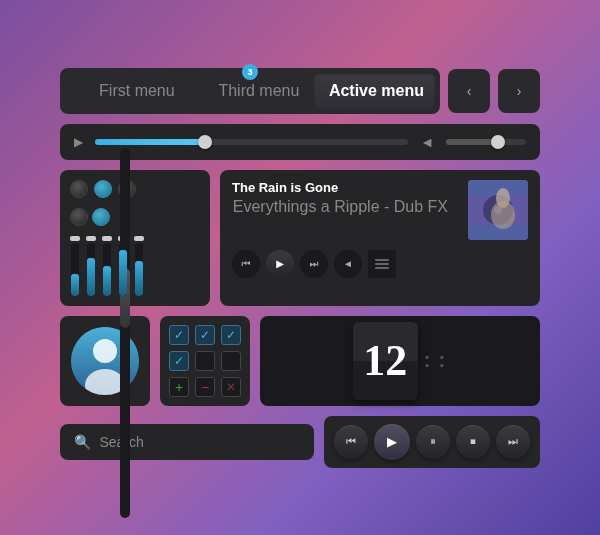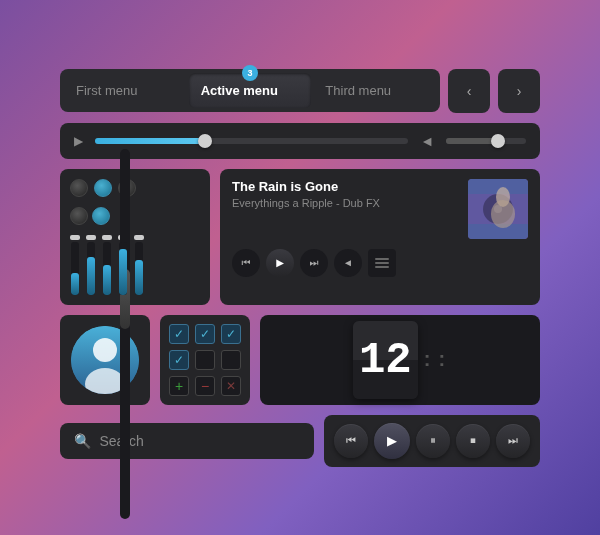--- a/index.html
+++ b/index.html
@@ -52,23 +52,23 @@
       height: 16px;
       border-radius: 50%;
       display: flex;
       align-items: center;
       justify-content: center;
     }
 
     .nav-item {
       flex: 1;
       padding: 10px 12px;
-      text-align: left;
+      text-align: right;
       color: #888;
-      font-size: 13px;
+      font-size: 16px;
       border-radius: 6px;
       cursor: pointer;
     }
 
     .nav-item.active {
       background: linear-gradient(180deg, #3a3a40 0%, #2e2e34 100%);
       color: #fff;
       font-weight: bold;
       box-shadow: inset 0 1px 3px rgba(0,0,0,0.5);
     }
@@ -256,21 +256,22 @@
 
     .music-title {
       color: #fff;
       font-size: 13px;
       font-weight: bold;
       margin-bottom: 3px;
     }
 
     .music-artist {
       color: #888;
-      font-size: 11px;
+      font-size: 16px;
+      text-align: right;
     }
 
     .album-art {
       width: 60px;
       height: 60px;
       border-radius: 4px;
       background: linear-gradient(135deg, #5060a0, #8050a0);
       overflow: hidden;
       display: flex;
       align-items: center;
@@ -412,21 +413,21 @@
       align-items: center;
       justify-content: center;
       position: relative;
       box-shadow: 0 3px 8px rgba(0,0,0,0.5);
     }
 
     .flip-number {
       color: #fff;
       font-size: 44px;
       font-weight: bold;
-      font-family: Liberation Mono, monospace;
+      font-family: Liberation Serif, serif;
       line-height: 1;
     }
 
     .flip-sep {
       color: #555;
       font-size: 20px;
       font-weight: bold;
       padding: 0 2px;
     }
 
@@ -518,22 +519,22 @@
   <div class="sidebar-scroll">
     <div class="scroll-thumb"></div>
   </div>
 
   <div class="ui-container">
 
     <div class="row-nav">
       <div class="nav-menu">
         <div class="nav-badge">3</div>
         <div class="nav-item">First menu</div>
+        <div class="nav-item">Third menu</div>
         <div class="nav-item active">Active menu</div>
-        <div class="nav-item">Third menu</div>
       </div>
       <div class="arrow-btn">
         <span>‹</span>
       </div>
       <div class="arrow-btn">
         <span>›</span>
       </div>
     </div>
 
     <div class="row-player">

